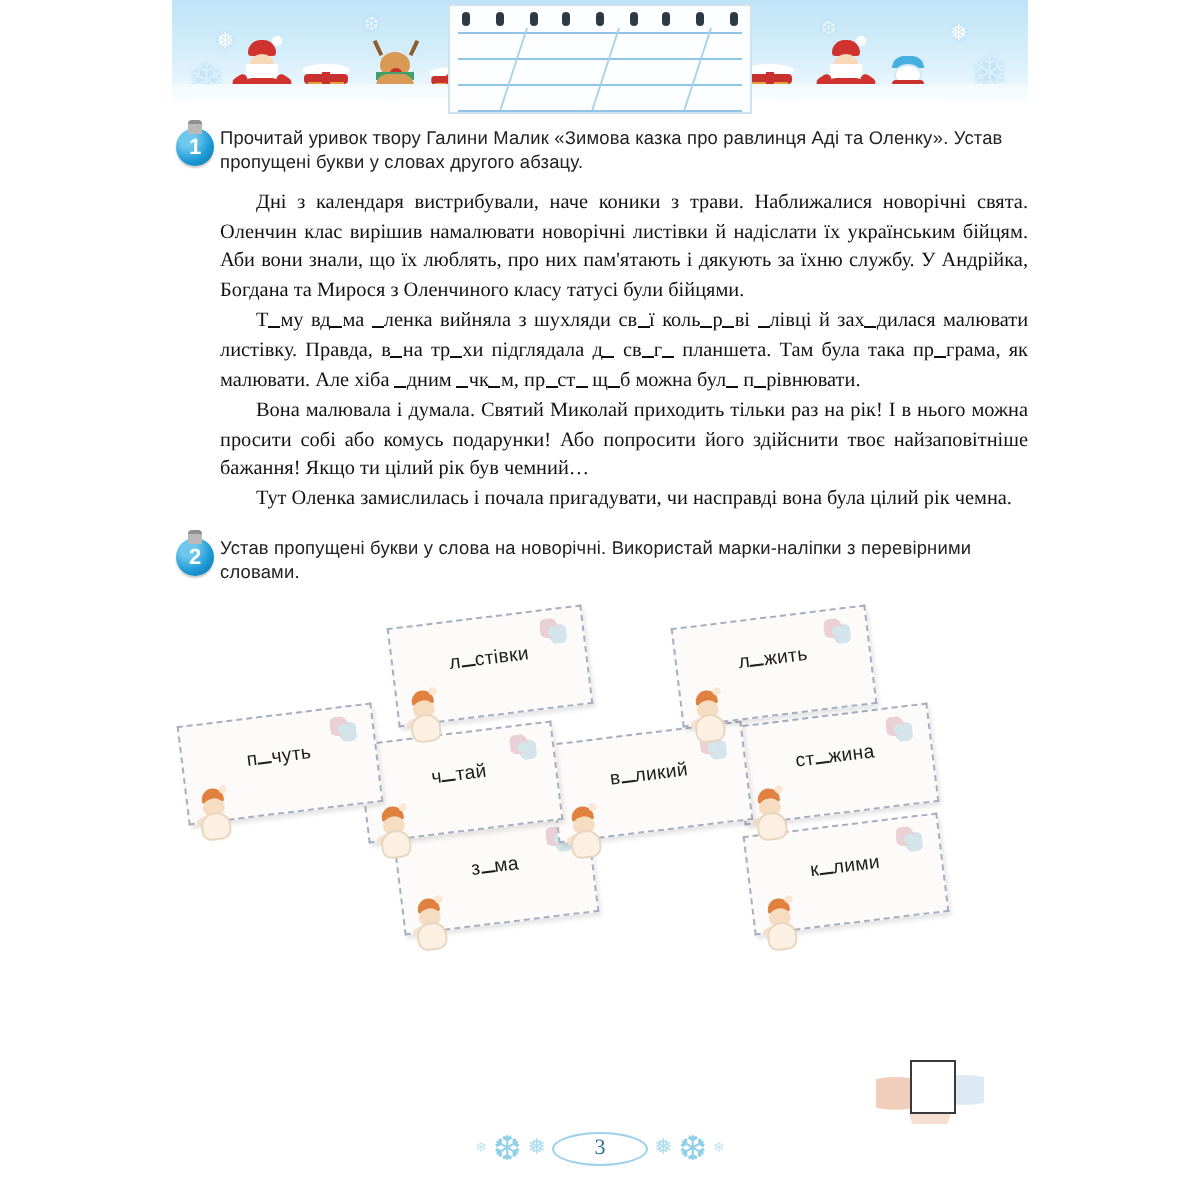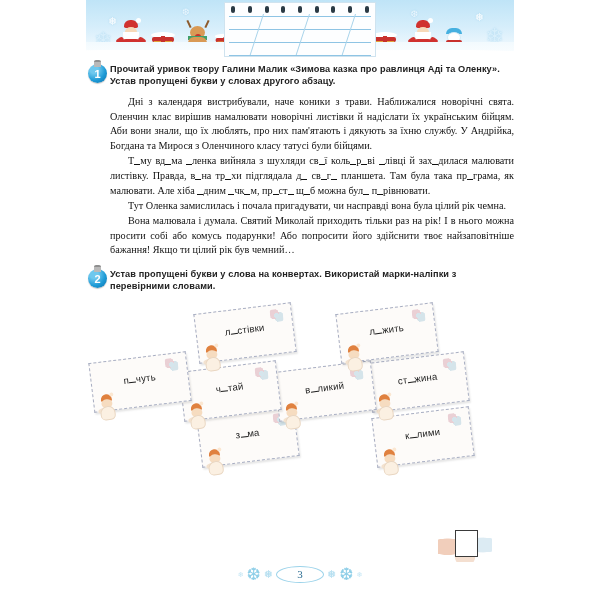--- a/index.html
+++ b/index.html
@@ -149,21 +149,20 @@
     content: ""; position: absolute; top: -4px; left: 6px;
     width: 7px; height: 5px; background: #b9b9b9; border-radius: 2px 2px 0 0;
     border-top: 2px solid #8f8f8f;
   }
 
   
   .instruction {
     position: absolute;
     font-size: 9.2px; color: #222; line-height: 1.32;
     letter-spacing: .1px;
-    font-weight: bold;
   }
   #instr1 { left: 110px; top: 63px; width: 404px; }
   #instr2 { left: 110px; top: 268px; width: 404px; }
 
   #story {
     position: absolute; left: 110px; top: 95px; width: 404px;
     font-family: "Liberation Serif", serif;
     font-size: 10.2px; color: #111; line-height: 1.44;
     text-align: justify;
   }
@@ -343,26 +342,26 @@
       </div>
     </div>
   </div>
 
   <div class="ex-badge" style="left:88px; top:64px;">1</div>
   <div class="instruction" id="instr1">Прочитай уривок твору Галини Малик «Зимова казка про равлинця Аді та Оленку». Устав пропущені букви у словах другого абзацу.</div>
 
   <div id="story">
     <p>Дні з календаря вистрибували, наче коники з трави. Наближалися новорічні свята. Оленчин клас вирішив намалювати новорічні листівки й надіслати їх українським бійцям. Аби вони знали, що їх люблять, про них пам'ятають і дякують за їхню службу. У Андрійка, Богдана та Мирося з Оленчиного класу татусі були бійцями.</p>
     <p>Т<span class="gap"></span>му вд<span class="gap"></span>ма <span class="gap"></span>ленка вийняла з шухляди св<span class="gap"></span>ї коль<span class="gap"></span>р<span class="gap"></span>ві <span class="gap"></span>лівці й зах<span class="gap"></span>дилася малювати листівку. Правда, в<span class="gap"></span>на тр<span class="gap"></span>хи підглядала д<span class="gap"></span> св<span class="gap"></span>г<span class="gap"></span> планшета. Там була така пр<span class="gap"></span>грама, як малювати. Але хіба <span class="gap"></span>дним <span class="gap"></span>чк<span class="gap"></span>м, пр<span class="gap"></span>ст<span class="gap"></span> щ<span class="gap"></span>б можна бул<span class="gap"></span> п<span class="gap"></span>рівнювати.</p>
+    <p>Вона малювала і думала. Святий Миколай приходить тільки раз на рік! І в нього можна просити собі або комусь подарунки! Або попросити його здійснити твоє найзаповітніше бажання! Якщо ти цілий рік був чемний…</p>
     <p>Тут Оленка замислилась і почала пригадувати, чи насправді вона була цілий рік чемна.</p>
-    <p>Вона малювала і думала. Святий Миколай приходить тільки раз на рік! І в нього можна просити собі або комусь подарунки! Або попросити його здійснити твоє найзаповітніше бажання! Якщо ти цілий рік був чемний…</p>
   </div>
 
   <div class="ex-badge" style="left:88px; top:269px;">2</div>
-  <div class="instruction" id="instr2">Устав пропущені букви у слова на конвертах. Використай марки-наліпки з перевірними словами.</div>
+  <div class="instruction" id="instr2">Устав пропущені букви у слова на новорічні. Використай марки-наліпки з перевірними словами.</div>
 
   <div id="envelopes">
       <div class="env" style="left: 110px; top: 8px; width: 98px; height: 50px; transform: rotate(-7deg); z-index: 10;">
         <span class="stamp"></span>
         <span class="figure">
           <span class="cap"></span>
           <span class="hd"></span>
           <span class="ar"></span>
           <span class="bd"></span>
         </span>

